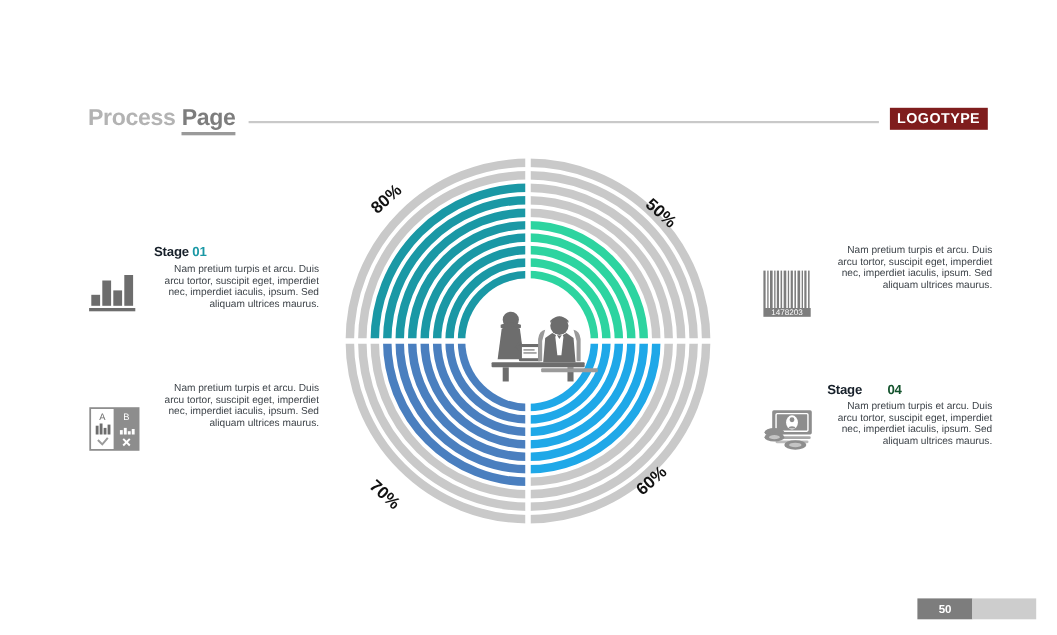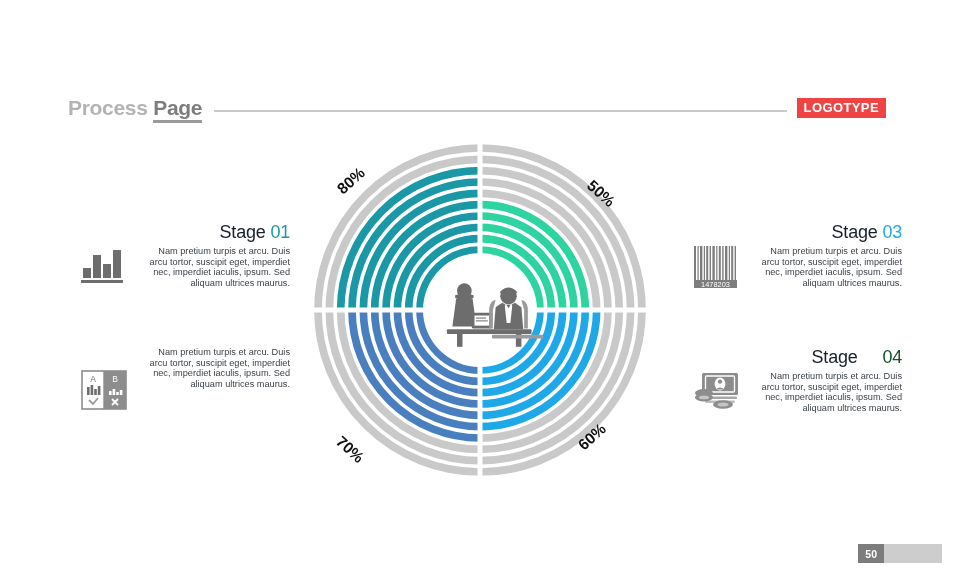--- a/index.html
+++ b/index.html
@@ -11,39 +11,39 @@
   }
   #slide {
     position: relative;
     width: 961px; height: 577px;
     background: #ffffff;
   }
 
   
   #header {
     position: absolute;
-    left: 68px; top: 94px;
+    left: 80px; top: 94px;
     width: 818px; height: 28px;
     display: flex; align-items: center;
   }
   #title {
     font-size: 21px; font-weight: bold;
     letter-spacing: -0.3px;
     white-space: nowrap;
   }
   #title .t1 { color: #b3b3b3; }
   #title .t2 { color: #7d7d7d; border-bottom: 3px solid #9a9a9a; padding-bottom: 1px; }
   #headerline {
     flex: 1 1 auto;
     height: 2px;
     background: #c9c9c9;
     margin: 6px 10px 0 12px;
   }
   #logotype {
-    background: #ef4444;
+    background: #7f1d1d;
     color: #ffffff;
     font-size: 13px;
     font-weight: bold;
     letter-spacing: 0.4px;
     padding: 2px 7px 3px 7px;
     white-space: nowrap;
   }
 
   
   .stage {
@@ -59,26 +59,25 @@
   #stage4 { left: 690px; top: 347px; }
 
   .st-icon {
     width: 52px; height: 52px;
     flex: 0 0 52px;
     margin-top: 16px;
     position: relative;
   }
   .st-body { padding-left: 10px; }
   .st-head {
-    font-size: 18px;
-    font-weight: normal;
+    font-size: 12px;
+    font-weight: bold;
     letter-spacing: -0.2px;
     margin-bottom: 3px;
     white-space: nowrap;
-    text-align: right;
   }
   .st-head .lab { color: #17202a; }
   .st-desc {
     font-size: 9.2px;
     line-height: 10.6px;
     color: #3d4349;
     width: 150px;
     text-align: right;
   }
 
@@ -99,21 +98,21 @@
   
   #footer {
     position: absolute;
     right: 19px; bottom: 14px;
     display: flex; align-items: stretch;
     height: 19px;
   }
   #pagenum {
     background: #7d7d7d; color: #ffffff;
     font-size: 10.5px; font-weight: bold;
-    padding: 0 7px;
+    padding: 0 19px;
     display: flex; align-items: center;
   }
   #footerbar { width: 58px; background: #cdcdcd; }
 </style>
 </head>
 <body>
 
 <div id="slide">
 
   <div id="header">
@@ -190,23 +189,20 @@
           <rect x="35" y="8" width="2.4" height="34"></rect>
           <rect x="38.8" y="8" width="1.2" height="34"></rect>
           <rect x="41.2" y="8" width="2" height="34"></rect>
           <rect x="44.6" y="8" width="1.4" height="34"></rect>
         </g>
         <rect x="4" y="42" width="43" height="8" fill="#7d7d7d"></rect>
         <text x="25.5" y="48.6" font-family="Liberation Sans, sans-serif" font-size="7.4" fill="#ffffff" text-anchor="middle">1478203</text>
       </svg>
     </div>
     <div class="st-body">
-      <div class="st-head">
-        <span class="lab">Stage </span><span class="num" style="color: rgb(31, 168, 232);">03</span>
-      </div>
       <div class="st-desc">Nam pretium turpis et arcu. Duis arcu tortor, suscipit eget, imperdiet nec, imperdiet iaculis, ipsum. Sed aliquam ultrices maurus.</div>
     </div>
   </div>
 
   <div class="stage right" id="stage4">
     <div class="st-icon">
       <svg viewBox="0 0 52 52" width="52" height="52" aria-hidden="true">
         <rect x="12" y="10" width="36" height="22" rx="1.5" fill="#8d8d8d"></rect>
         <rect x="15.5" y="13" width="29" height="16" rx="1" fill="none" stroke="#ffffff" stroke-width="1.3"></rect>
         <ellipse cx="30" cy="21" rx="5.4" ry="6.4" fill="#ffffff"></ellipse>

